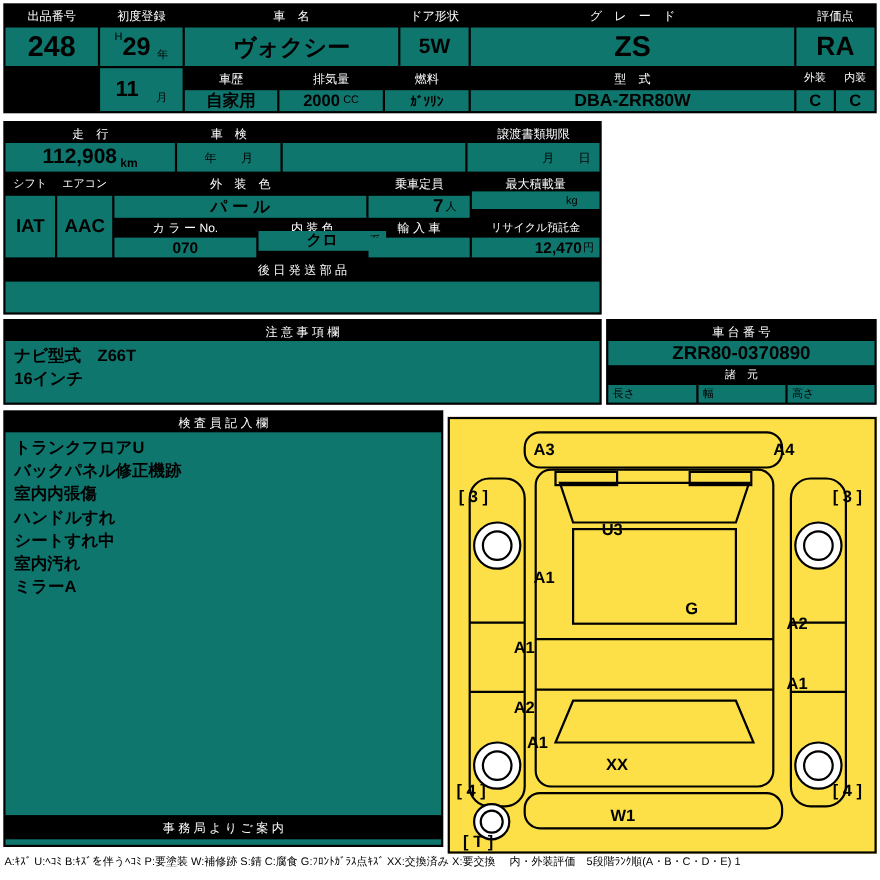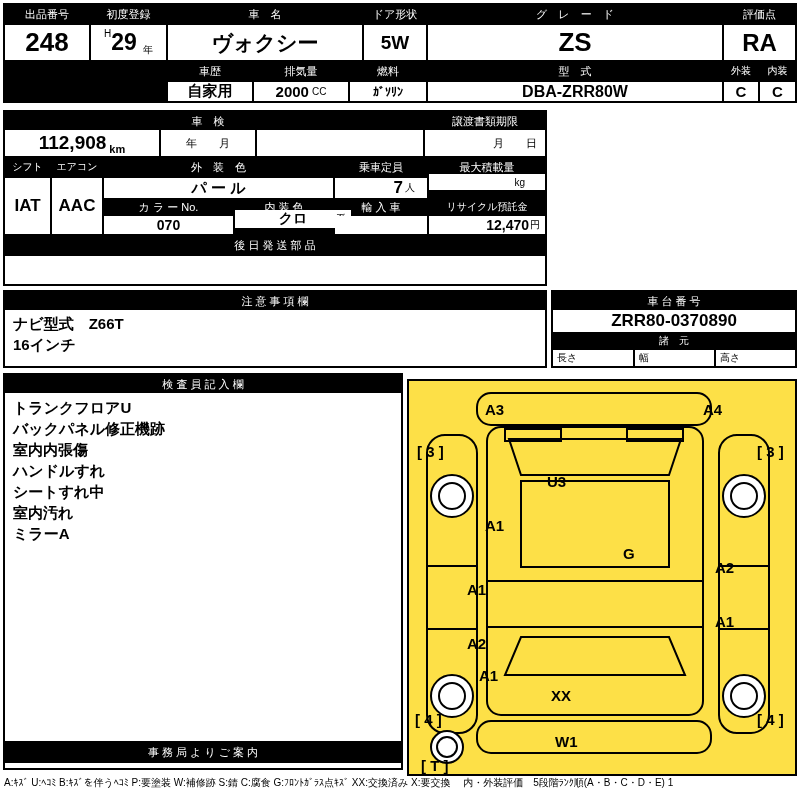--- a/index.html
+++ b/index.html
@@ -1,21 +1,21 @@
 <!DOCTYPE html>
 <html><head>
 <meta charset="utf-8">
 <style>
   html,body{margin:0;padding:0;background:#fff;}
   .sheet{position:relative;width:800px;height:800px;background:#fff;
          font-family:"Liberation Sans","DejaVu Sans",sans-serif;color:#000;overflow:hidden;}
   .blk{position:absolute;background:#000;}
   .hdr{position:absolute;color:#fff;display:flex;align-items:center;justify-content:center;
        font-size:11px;white-space:nowrap;overflow:hidden;}
-  .cell{position:absolute;background:#ffffff;display:flex;align-items:center;justify-content:center;
+  .cell{position:absolute;background:#0f766e;display:flex;align-items:center;justify-content:center;
         white-space:nowrap;overflow:hidden;text-align:right;}
   .b{font-weight:bold;}
   .col{flex-direction:column;align-items:flex-start;justify-content:flex-start;}
   .left{justify-content:flex-start;}
   .right{justify-content:flex-end;}
   .mk{position:absolute;font-weight:bold;font-size:15px;white-space:nowrap;}
   .small{font-size:10px;}
   svg{position:absolute;left:0;top:0;}
 </style>
 </head>
@@ -35,40 +35,45 @@
     <div class="cell" style="left:88px;top:22px;width:75px;height:35px">
       <span style="font-size:10px;align-self:flex-start;margin-top:3px">H</span>
       <span class="b" style="font-size:23px">29</span>
       <span style="font-size:10px;align-self:flex-end;margin-bottom:3px;margin-left:6px">年</span>
     </div>
     <div class="cell b" style="left:165px;top:22px;width:194px;height:35px;font-size:21px">ヴォクシー</div>
     <div class="cell b" style="left:361px;top:22px;width:62px;height:35px;font-size:19px">5W</div>
     <div class="cell b" style="left:425px;top:22px;width:294px;height:35px;font-size:26px">ZS</div>
     <div class="cell b" style="left:721px;top:22px;width:71px;height:35px;font-size:24px">RA</div>
 
+    <div class="cell" style="left:88px;top:59px;width:75px;height:39px">
+      <span class="b" style="font-size:20px">11</span>
+      <span style="font-size:10px;align-self:flex-end;margin-bottom:5px;margin-left:16px">月</span>
+    </div>
 
     <div class="hdr" style="left:165px;top:59px;width:84px;height:18px">車歴</div>
     <div class="hdr" style="left:251px;top:59px;width:94px;height:18px">排気量</div>
     <div class="hdr" style="left:347px;top:59px;width:76px;height:18px">燃料</div>
     <div class="hdr" style="left:425px;top:59px;width:294px;height:18px">型　式</div>
     <div class="hdr small" style="left:721px;top:59px;width:34px;height:18px">外装</div>
     <div class="hdr small" style="left:757px;top:59px;width:35px;height:18px">内装</div>
 
     <div class="cell b" style="left:165px;top:79px;width:84px;height:19px;font-size:15px">自家用</div>
     <div class="cell" style="left:251px;top:79px;width:94px;height:19px">
       <span class="b" style="font-size:15px">2000</span>
       <span style="font-size:10px;margin-left:3px">CC</span>
     </div>
     <div class="cell b" style="left:347px;top:79px;width:76px;height:19px;font-size:12px">ｶﾞｿﾘﾝ</div>
     <div class="cell b" style="left:425px;top:79px;width:294px;height:19px;font-size:16px">DBA-ZRR80W</div>
     <div class="cell b" style="left:721px;top:79px;width:34px;height:19px;font-size:15px">C</div>
     <div class="cell b" style="left:757px;top:79px;width:35px;height:19px;font-size:15px">C</div>
   </div>
 
   <div class="blk" style="left:3px;top:110px;width:544px;height:176px">
+    <div class="hdr" style="left:2px;top:2px;width:154px;height:18px">走　行</div>
     <div class="hdr" style="left:158px;top:2px;width:94px;height:18px">車　検</div>
     <div class="hdr" style="left:422px;top:2px;width:120px;height:18px">譲渡書類期限</div>
 
     <div class="cell" style="left:2px;top:20px;width:154px;height:26px">
       <span class="b" style="font-size:19px">112,908</span>
       <span class="b" style="font-size:11px;margin-left:3px;align-self:flex-end;margin-bottom:1px">km</span>
     </div>
     <div class="cell" style="left:158px;top:20px;width:94px;height:26px;font-size:11px">年　　月</div>
     <div class="cell" style="left:254px;top:20px;width:166px;height:26px"></div>
     <div class="cell right" style="left:422px;top:20px;width:120px;height:26px;font-size:11px;padding-right:8px;box-sizing:border-box">月　　日</div>

